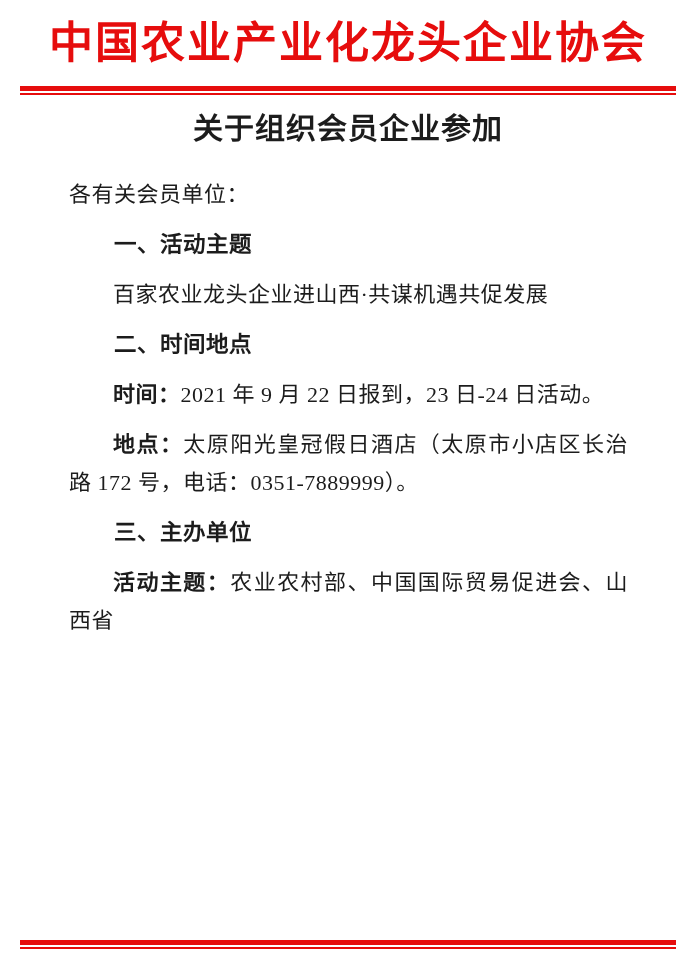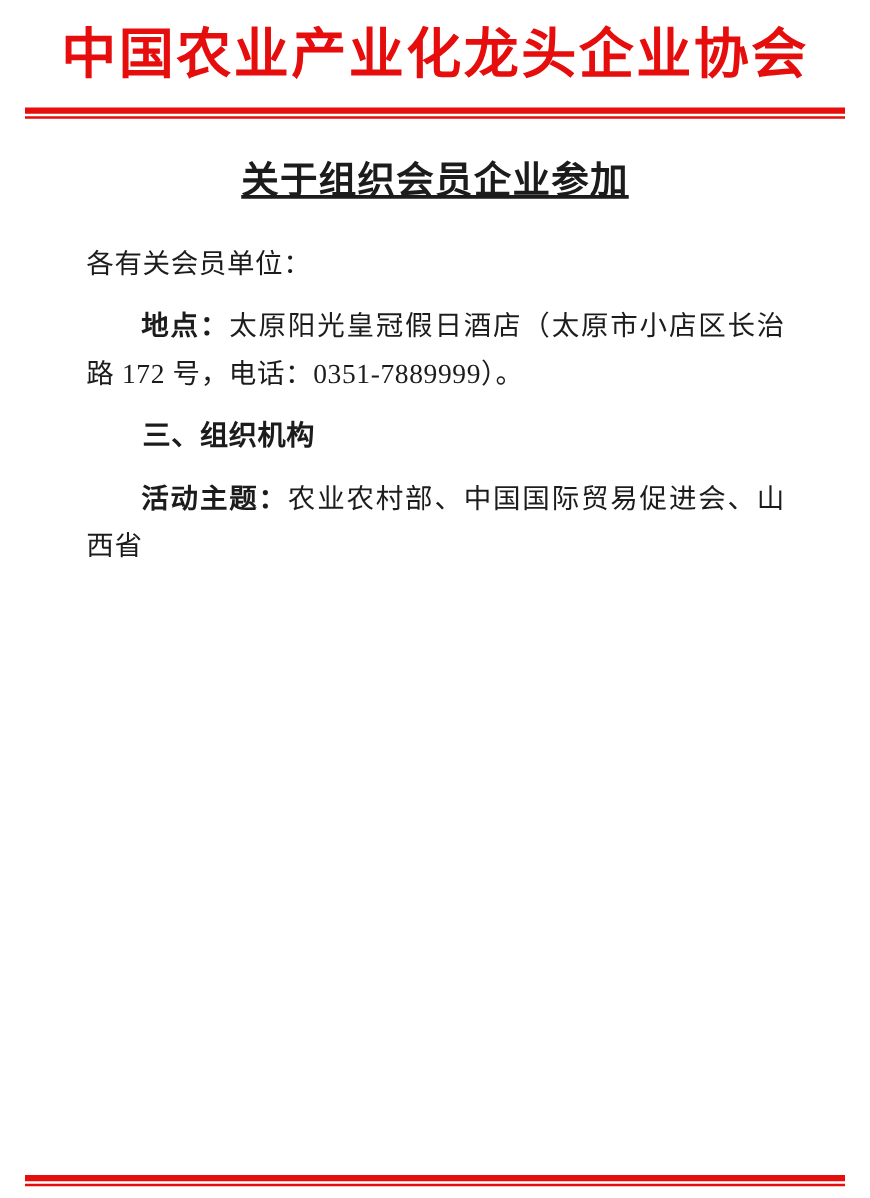--- a/index.html
+++ b/index.html
@@ -26,27 +26,26 @@
     white-space:nowrap;
   }
   .header-rule{
     margin:16px 20px 0 20px;
     border-top:5px solid var(--accent_red);
     border-bottom:2px solid var(--accent_red);
     height:2px;
     background:#ffffff;
   }
   .doc-title{
-    margin-top:26px;
+    margin-top:10px;
     text-align:center;
     font-size:30px;
     font-weight:bold;
     line-height:47px;
     letter-spacing:1px;
-    text-decoration:underline;
   }
   .doc-body{
     margin:24px 56px 0 57px;
     font-size:22px;
     letter-spacing:0.5px;
     line-height:38px;
     text-align:justify;
   }
   .doc-body p{margin:12px;}
   .indent{text-indent:2em;}
@@ -77,29 +76,37 @@
 
   <div class="doc-title">
     <div>关于组织会员企业参加</div>
   </div>
 
   <div class="doc-body">
 
     <p>各有关会员单位：</p>
 
 
+    <p class="section-heading">一、活动主题</p>
 
+    <p class="indent item">
+      <span>百家农业龙头企业进山西·共谋机遇共促发展</span>
+    </p>
 
+    <p class="section-heading">二、时间地点</p>
 
+    <p class="indent item">
+      <span class="label">时间：</span><span>2021 年 9 月 22 日报到，23 日-24 日活动。</span>
+    </p>
 
     <p class="indent item">
       <span class="label">地点：</span><span>太原阳光皇冠假日酒店（太原市小店区长治路 172 号，电话：0351-7889999）。</span>
     </p>
 
-    <p class="section-heading">三、组织机构</p>
+    <p class="section-heading">三、主办单位</p>
 
     <p class="indent item">
       <span class="label">活动主题：</span><span>农业农村部、中国国际贸易促进会、山西省</span>
     </p>
 
   </div>
 
   <div class="footer-rule"></div>
 
 </div>

